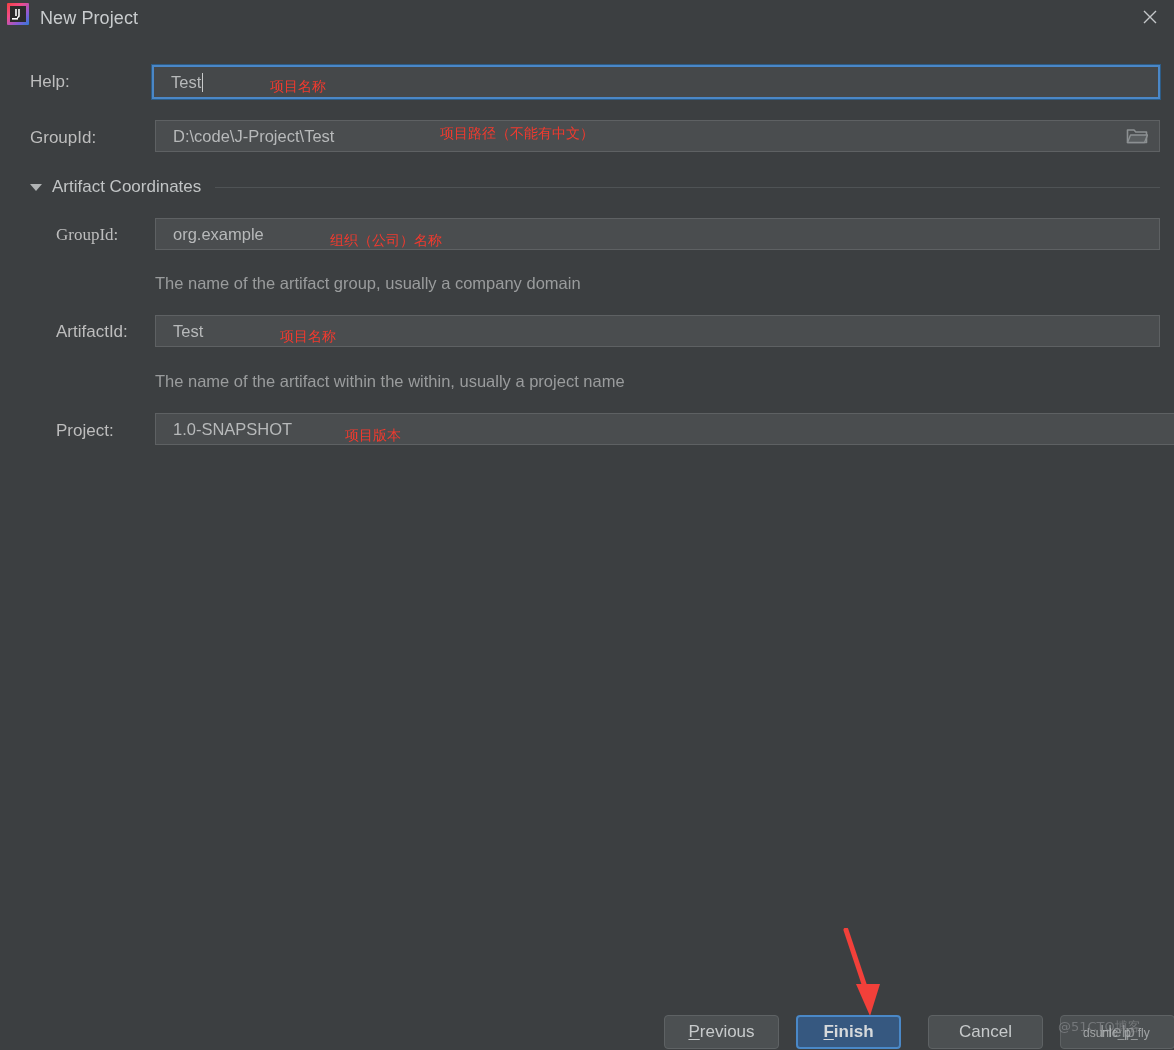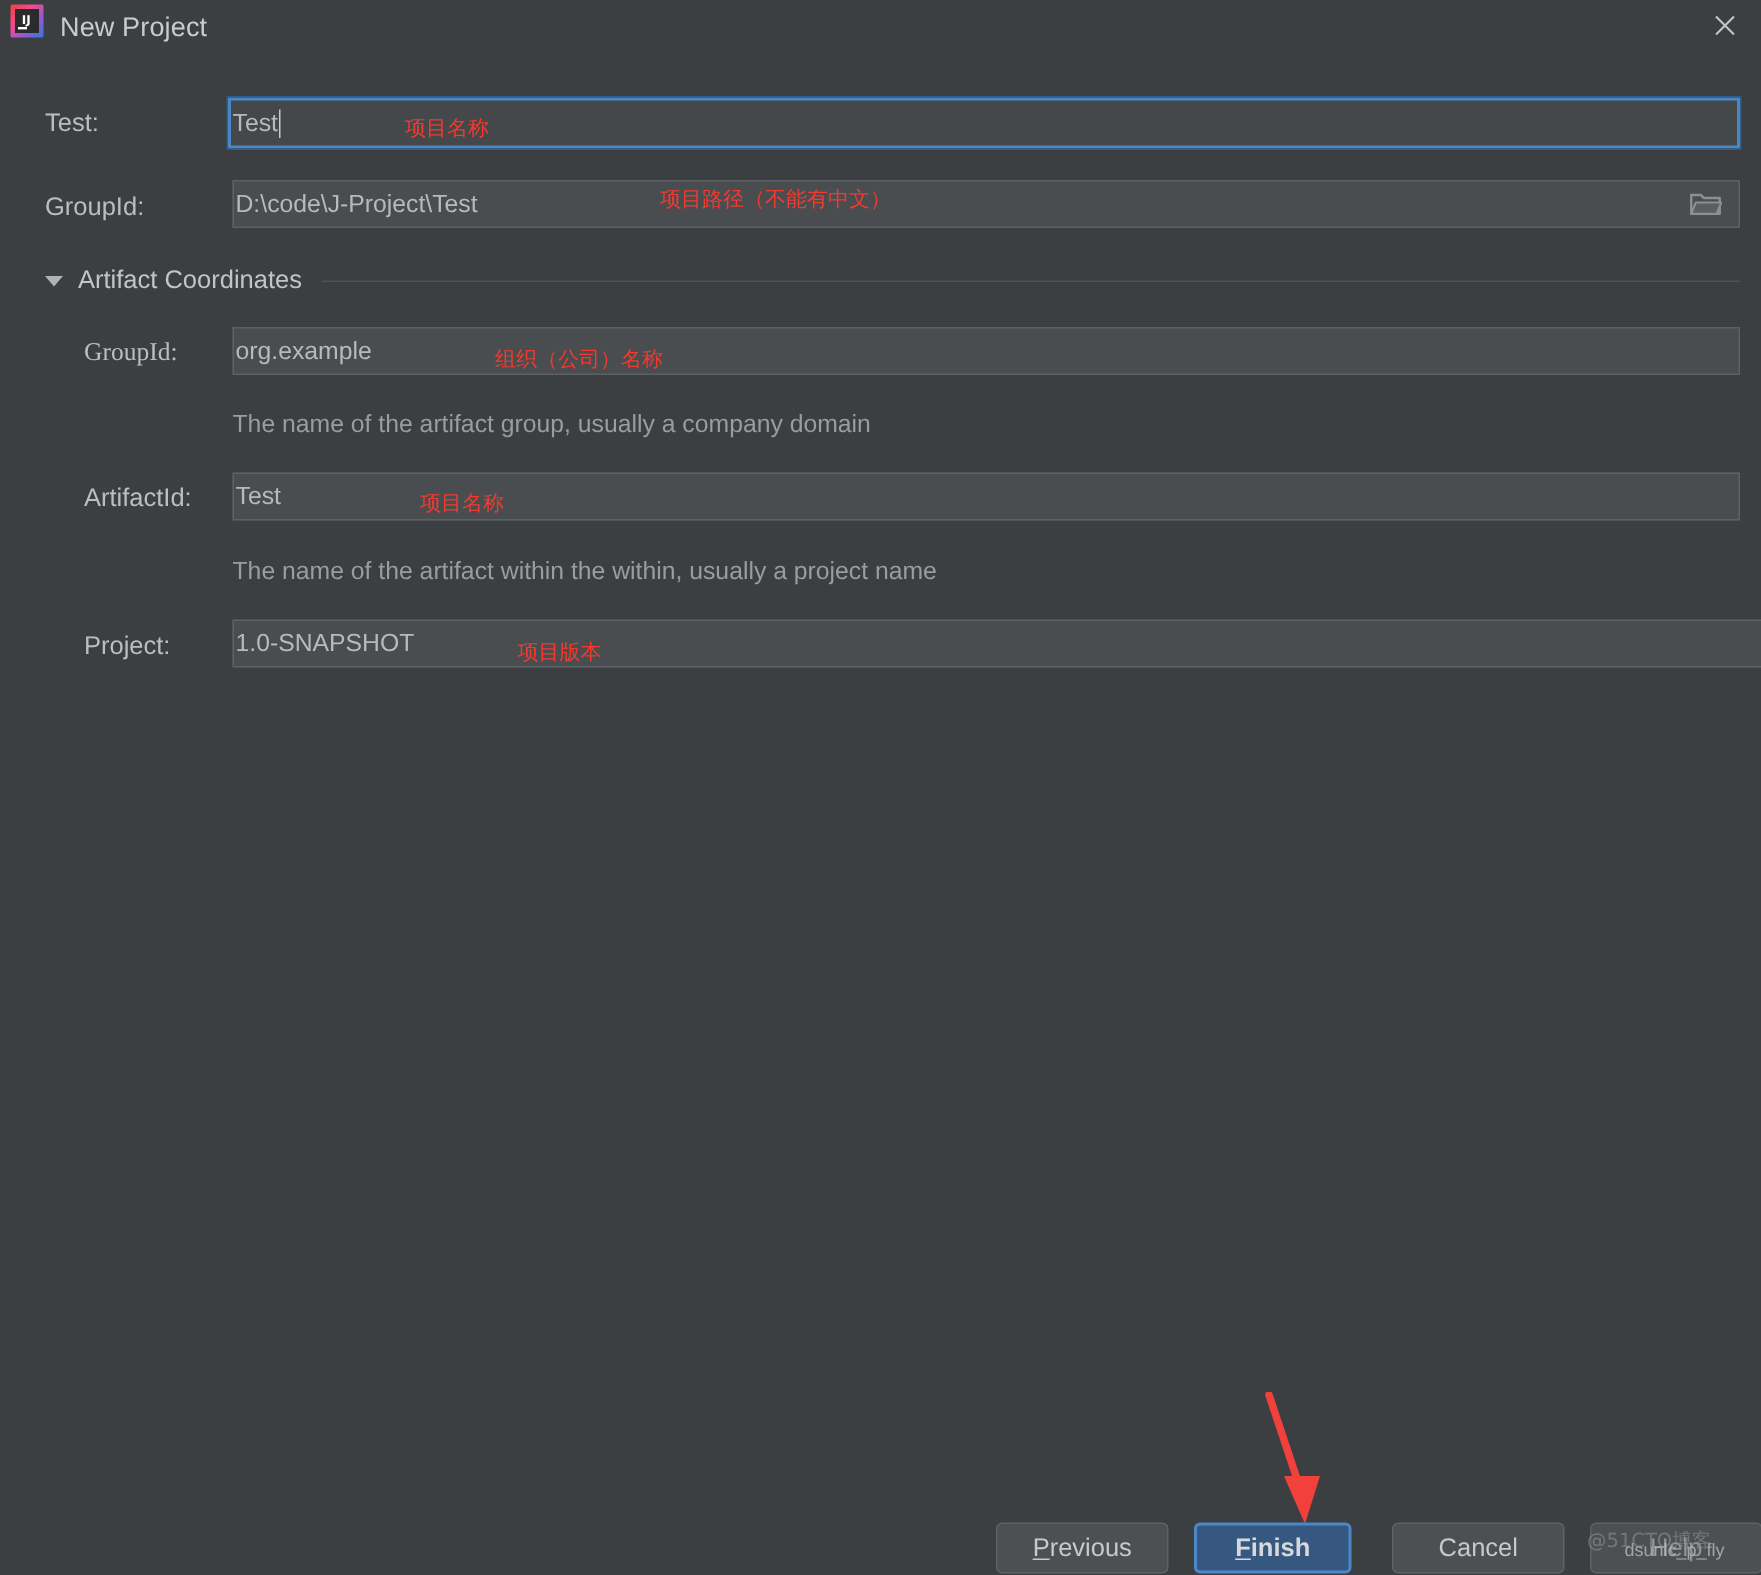--- a/index.html
+++ b/index.html
@@ -57,21 +57,21 @@
   .field {
     position: absolute;
     box-sizing: border-box;
     background: #4a4d4f;
     border: 1px solid #5e6163;
     height: 32px;
     display: flex;
     align-items: center;
     color: #b7b9ba;
     font-size: 16.5px;
-    padding-left: 1px;
+    padding-left: 17px;
     overflow: hidden;
     cursor: text;
   }
   .field.focused {
     border: 2px solid #4a87c7;
     outline: 1px solid #2d5c86;
     background: #45484a;
     height: 34px;
   }
   .field .caret {
@@ -206,21 +206,21 @@
     </svg>
   </span>
   <span class="title-text">New Project</span>
   <span class="close-btn">
     <svg width="16" height="16" viewBox="0 0 16 16">
       <path d="M2 2 L14 14 M14 2 L2 14" stroke="#c4c7c9" stroke-width="1.4" fill="none"></path>
     </svg>
   </span>
 </div>
 
-<div class="row-label" style="left:30px; top:72px;">Test:</div>
+<div class="row-label" style="left:30px; top:72px;">Help:</div>
 <div class="field focused" style="left:152px; top:65px; width:1008px;">
   <span>Test</span>
     <span class="caret"></span>
 </div>
 <div class="anno" style="left:270px; top:74px;">项目名称</div>
 
 <div class="row-label" style="left:30px; top:128px;">GroupId:</div>
 <div class="field" style="left:155px; top:120px; width:1005px;">
   <span>D:\code\J-Project\Test</span>
 </div>

